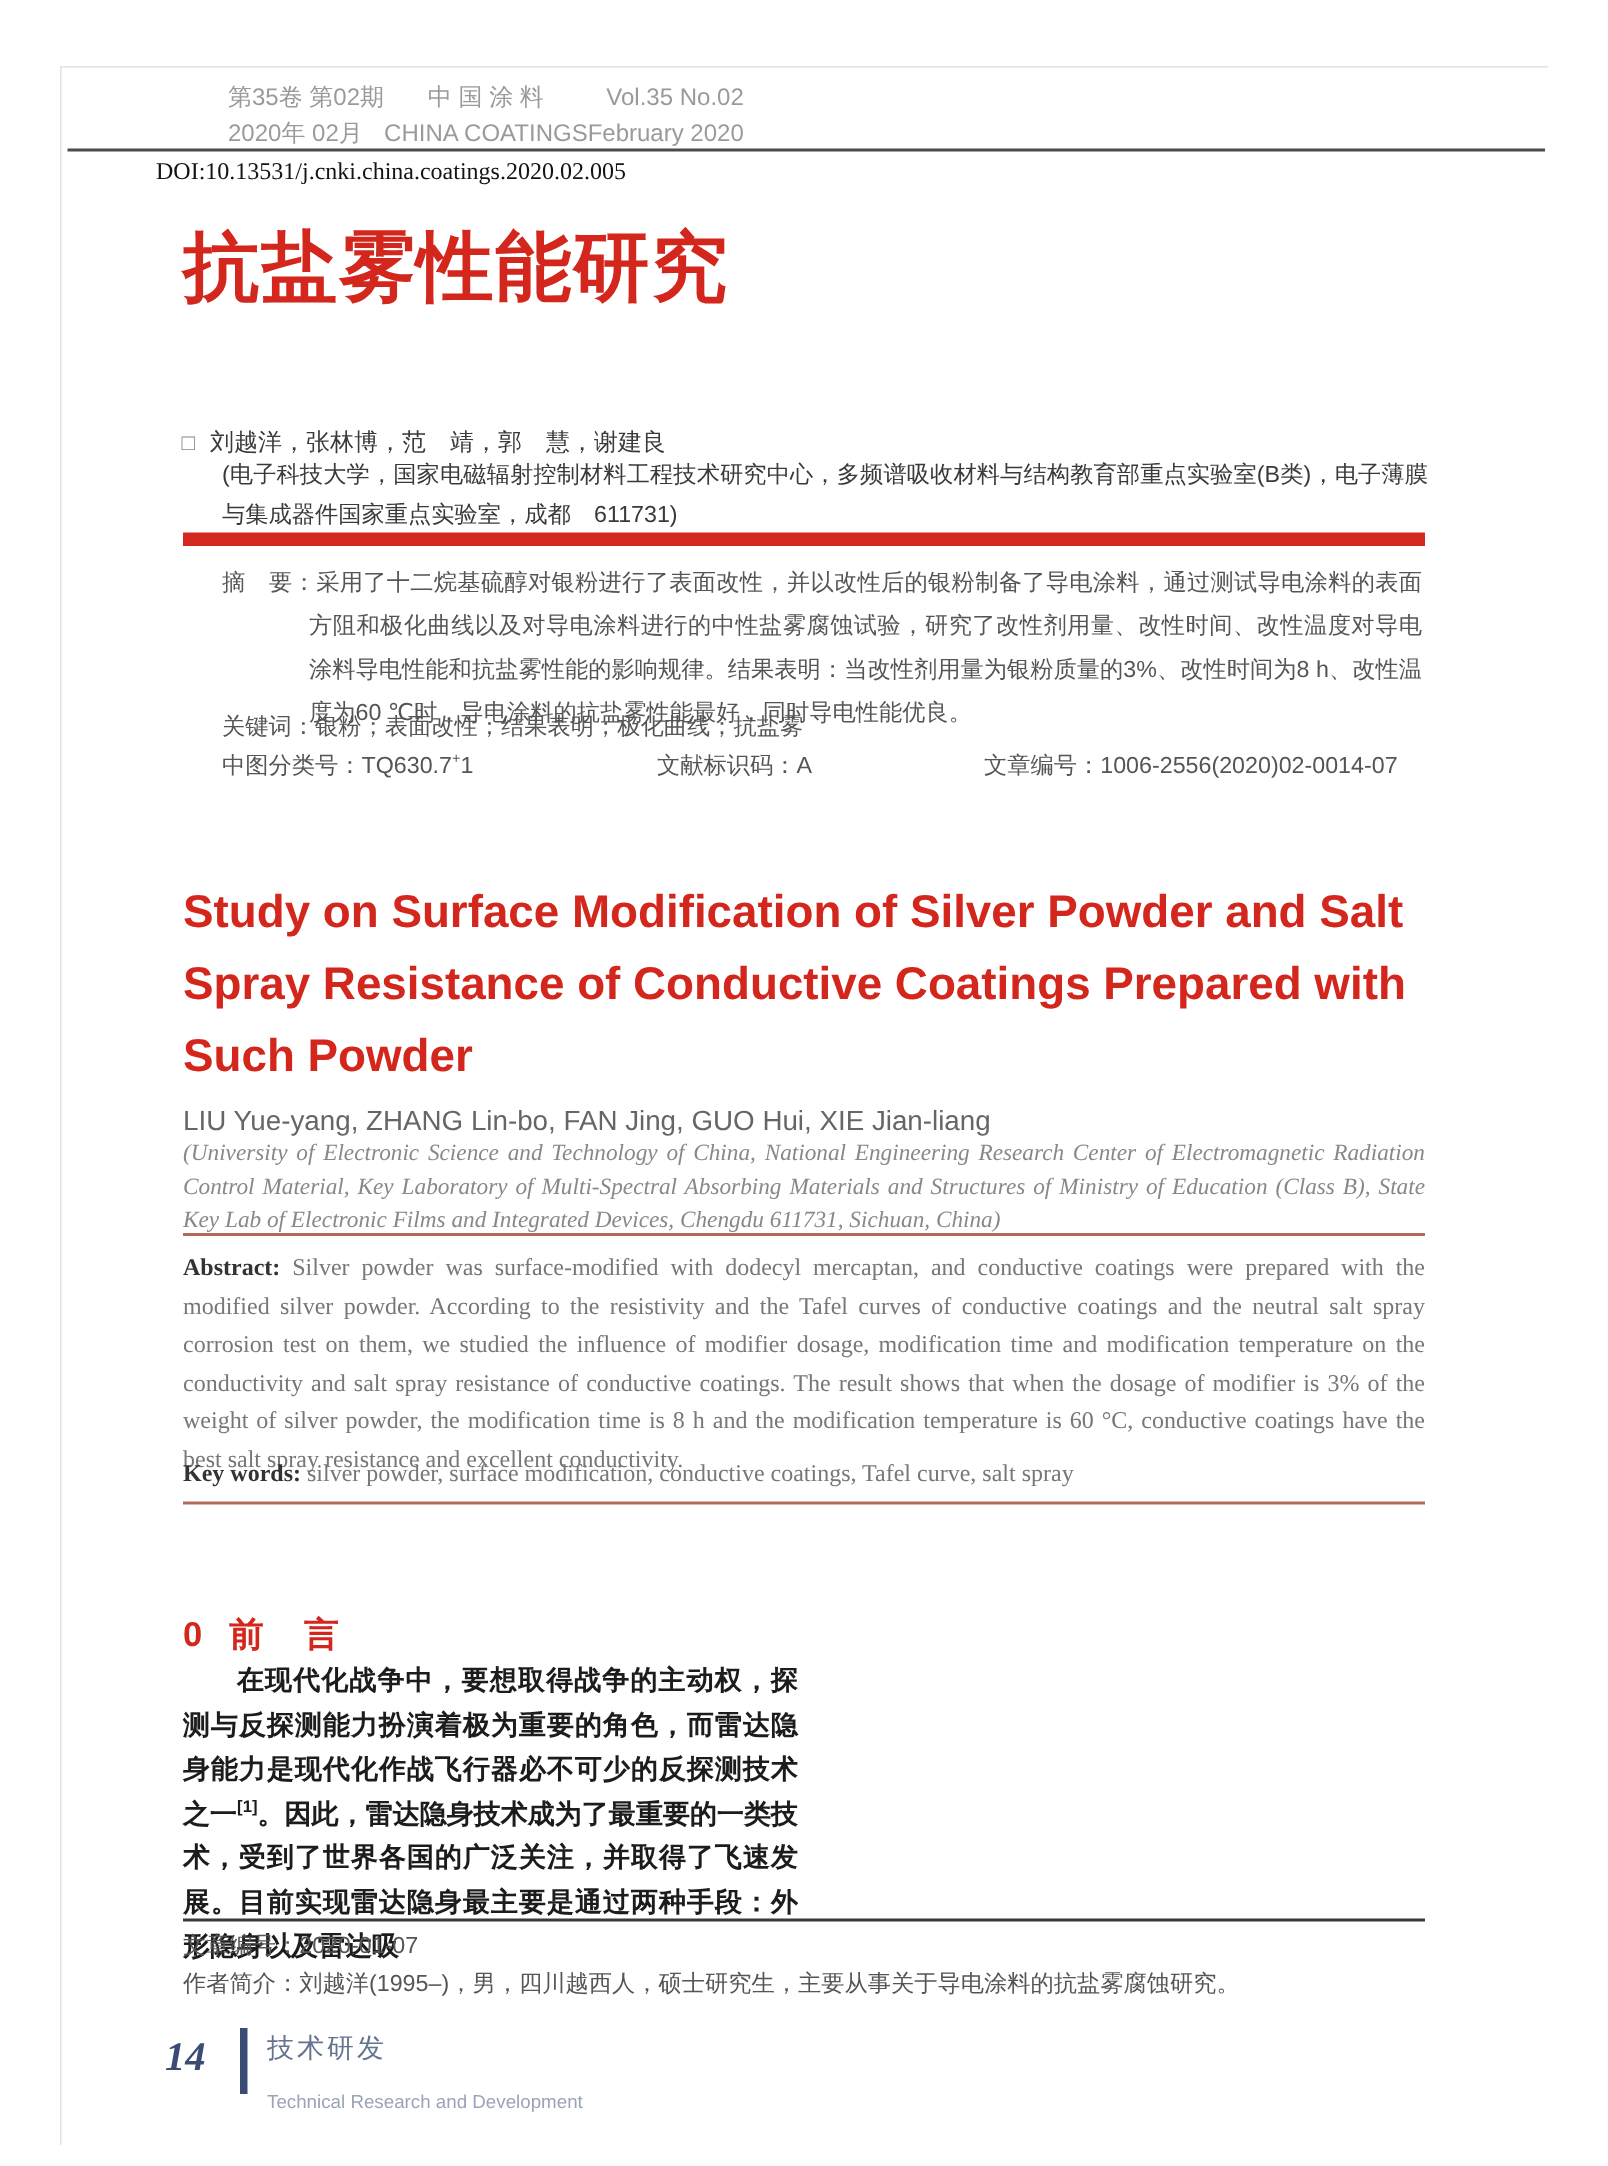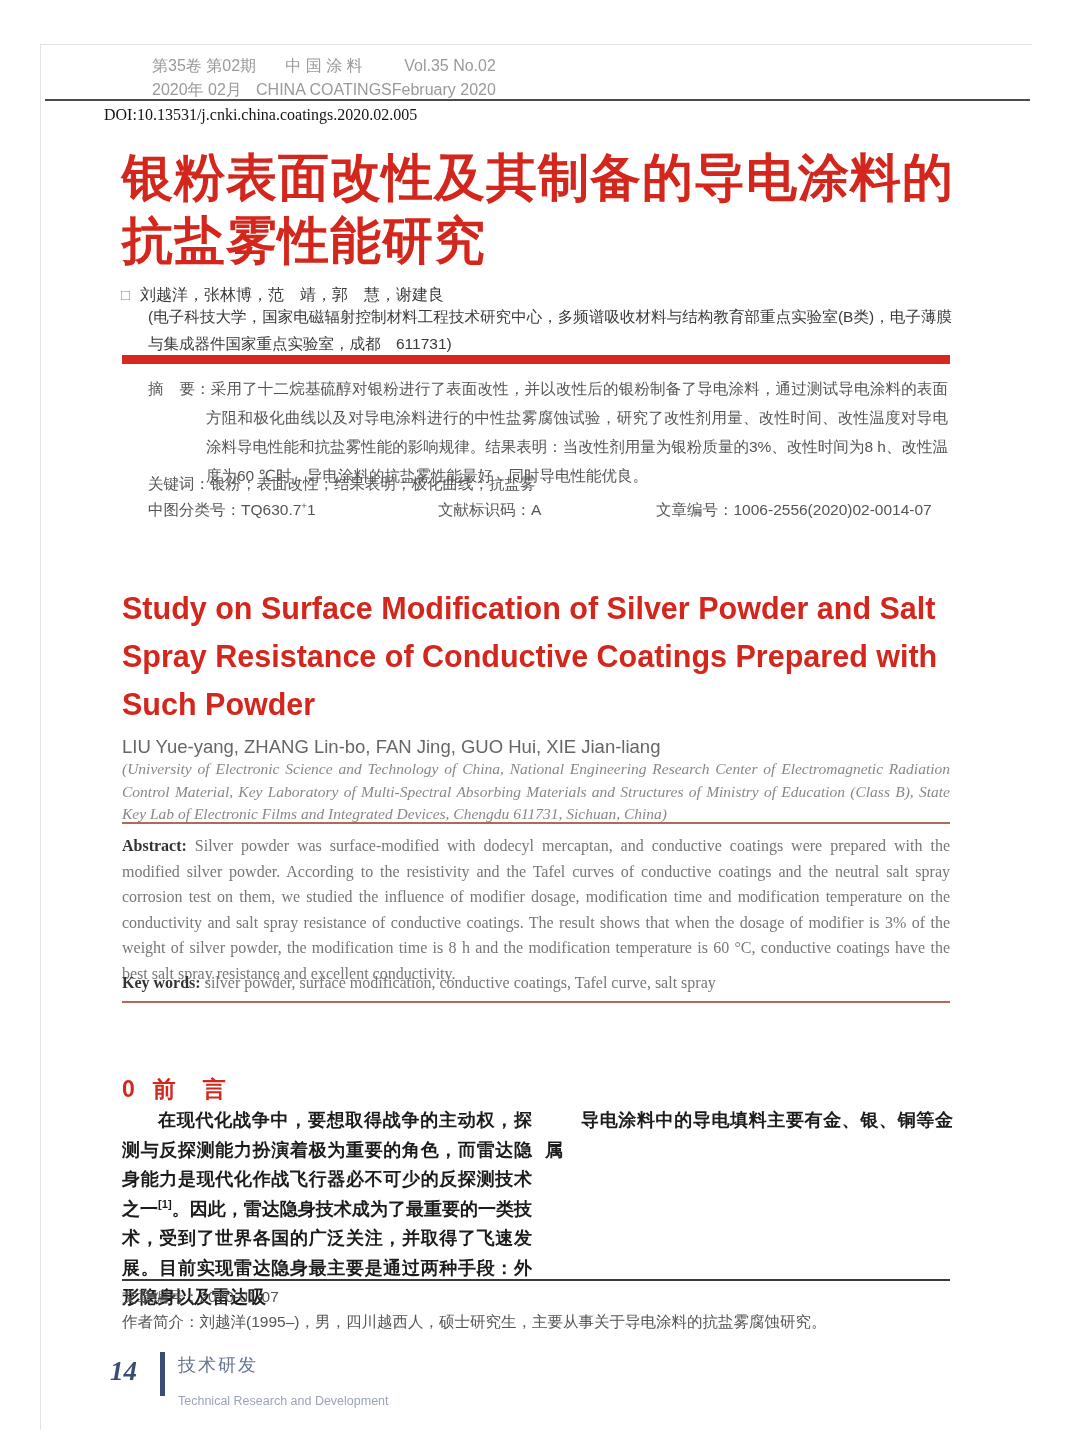--- a/index.html
+++ b/index.html
@@ -104,21 +104,20 @@
   </div>
   <div class="jh-right">
     <div>Vol.35 No.02</div>
     <div>February 2020</div>
   </div>
 </div>
 <div class="abs header-rule"></div>
 <div class="abs doi">DOI:10.13531/j.cnki.china.coatings.2020.02.005</div>
 
 <div class="abs title-cn">
-  <div>银粉表面改性及其制备的导电涂料的</div>
   <div>抗盐雾性能研究</div>
 </div>
 
 <div class="abs byline">
   <span class="marker">□</span><span>刘越洋，张林博，范　靖，郭　慧，谢建良</span>
 </div>
 <div class="abs affil-cn">(电子科技大学，国家电磁辐射控制材料工程技术研究中心，多频谱吸收材料与结构教育部重点实验室(B类)，电子薄膜与集成器件国家重点实验室，成都　611731)</div>
 
 <div class="abs red-bar"></div>
 
@@ -147,21 +146,20 @@
 <div class="abs thin-rule rule-en-bottom"></div>
 
 <div class="abs section-heading">
   <span class="num">0</span><span>前　言</span>
 </div>
 
 <div class="abs col col-left">
   <p class="indent"><span>在现代化战争中，要想取得战争的主动权，探测与反探测能力扮演着极为重要的角色，而雷达隐身能力是现代化作战飞行器必不可少的反探测技术之一</span><sup>[1]</sup><span>。因此，雷达隐身技术成为了最重要的一类技术，受到了世界各国的广泛关注，并取得了飞速发展。目前实现雷达隐身最主要是通过两种手段：外形隐身以及雷达吸</span></p>
 </div>
 <div class="abs col col-right">
-  <p class="indent">导电涂料中的导电填料主要有金、银、铜等金属</p>
 </div>
 
 <div class="abs footnote-rule"></div>
 <div class="abs received">
   <span>文章编号：</span><span>2020-01-07</span>
 </div>
 <div class="abs bio">
   <span>作者简介：</span><span>刘越洋(1995–)，男，四川越西人，硕士研究生，主要从事关于导电涂料的抗盐雾腐蚀研究。</span>
 </div>
 

